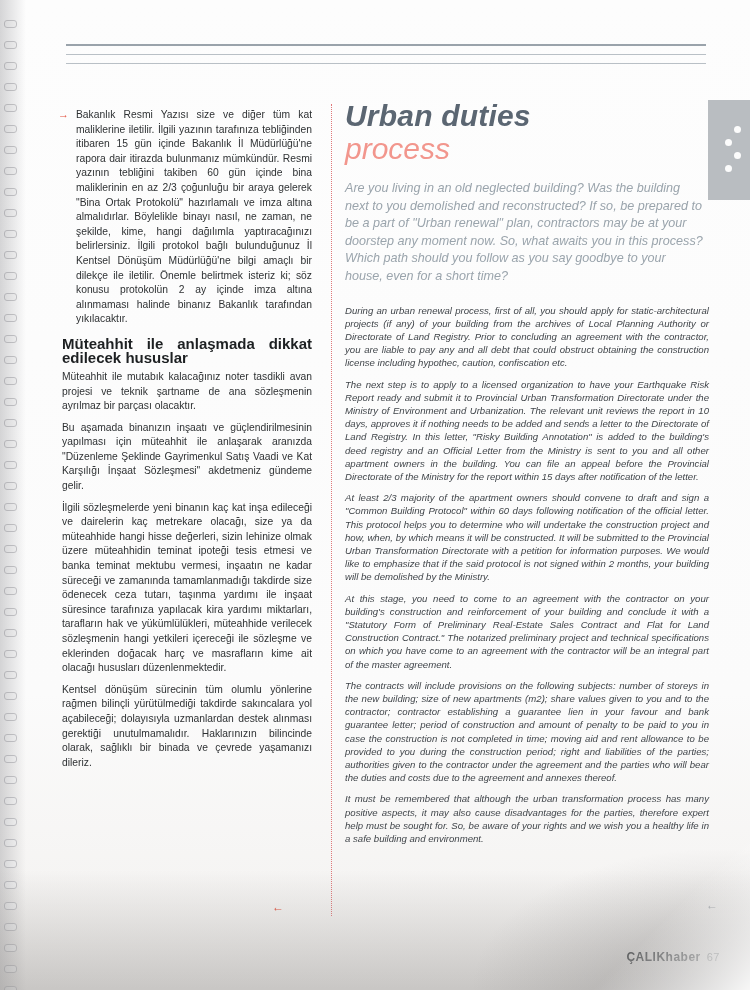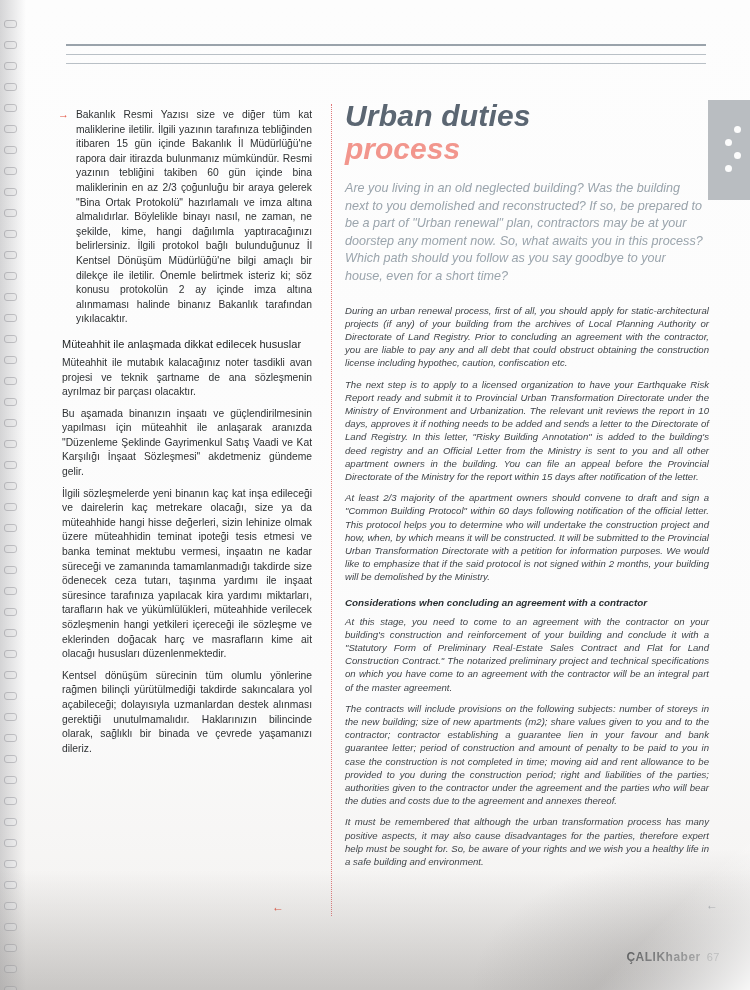--- a/index.html
+++ b/index.html
@@ -49,41 +49,41 @@
     position:absolute;left:62px;top:108px;width:250px;
     font-size:10.3px;line-height:14.6px;color:#2e3133;
     text-align:justify;
   }
   .col-left p{margin:0 0 7px 0;}
   .col-left .lead{padding-left:14px;position:relative;}
   .arrow-red{
     position:absolute;left:-4px;top:1px;color:#e2503c;font-size:11px;line-height:11px;
   }
   .subhead{
-    font-weight:normal;color:#1d2022;font-size:11px;line-height:14px;
+    font-weight:bold;color:#1d2022;font-size:15px;line-height:14px;
     margin:10px 0 5px 0;
   }
   .divider-v{
     position:absolute;left:331px;top:104px;height:812px;width:0;
     border-left:1px dotted #e0787a;
   }
   .arrow-left-bottom{
     position:absolute;color:#e2503c;font-size:12px;
   }
 
   .col-right{
     position:absolute;left:345px;top:100px;width:364px;
   }
   .title{
     font-style:italic;font-weight:bold;
     font-size:30px;line-height:32px;color:#5b6672;
     letter-spacing:.2px;margin:0;
   }
   .title-2{
-    font-style:italic;font-weight:bold;
+    font-style:italic;font-weight:normal;
     font-size:30px;line-height:34px;color:#f2968d;
     margin:0 0 14px 0;
   }
   .deck{
     font-style:italic;color:#9aa4ac;font-size:12.6px;line-height:17.6px;
     margin:0 4px 18px 0;
   }
   .body-it{
     font-style:italic;color:#40454a;font-size:9.6px;line-height:13.2px;
     text-align:justify;
@@ -211,21 +211,20 @@
     <h1 class="title">Urban duties</h1>
     <h1 class="title-2">process</h1>
     <p class="deck">Are you living in an old neglected building? Was the building next to you demolished and reconstructed? If so, be prepared to be a part of "Urban renewal" plan, contractors may be at your doorstep any moment now. So, what awaits you in this process? Which path should you follow as you say goodbye to your house, even for a short time?</p>
 
     <div class="body-it">
       <p>During an urban renewal process, first of all, you should apply for static-architectural projects (if any) of your building from the archives of Local Planning Authority or Directorate of Land Registry. Prior to concluding an agreement with the contractor, you are liable to pay any and all debt that could obstruct obtaining the construction license including hypothec, caution, confiscation etc.</p>
       <p>The next step is to apply to a licensed organization to have your Earthquake Risk Report ready and submit it to Provincial Urban Transformation Directorate under the Ministry of Environment and Urbanization. The relevant unit reviews the report in 10 days, approves it if nothing needs to be added and sends a letter to the Directorate of Land Registry. In this letter, "Risky Building Annotation" is added to the building's deed registry and an Official Letter from the Ministry is sent to you and all other apartment owners in the building. You can file an appeal before the Provincial Directorate of the Ministry for the report within 15 days after notification of the letter.</p>
       <p>At least 2/3 majority of the apartment owners should convene to draft and sign a "Common Building Protocol" within 60 days following notification of the official letter. This protocol helps you to determine who will undertake the construction project and how, when, by which means it will be constructed.  It will be submitted to the Provincial Urban Transformation Directorate with a petition for information purposes. We would like to emphasize that if the said protocol is not signed within 2 months, your building will be demolished by the Ministry.</p>
     </div>
 
-    <div class="sub-it">Considerations when concluding an agreement with a contractor</div>
 
     <div class="body-it">
       <p>At this stage, you need to come to an agreement with the contractor on your building's construction and reinforcement of your building and conclude it with a "Statutory Form of Preliminary Real-Estate Sales Contract and Flat for Land Construction Contract." The notarized preliminary project and technical specifications on which you have come to an agreement with the contractor will be an integral part of the master agreement.</p>
       <p>The contracts will include provisions on the following subjects: number of storeys in the new building; size of new apartments (m2); share values given to you and to the contractor; contractor establishing a guarantee lien in your favour and bank guarantee letter; period of construction and amount of penalty to be paid to you in case the construction is not completed in time; moving aid and rent allowance to be provided to you during the construction period; right and liabilities of the parties; authorities given to the contractor under the agreement and the parties who will bear the duties and costs due to the agreement and annexes thereof.</p>
       <p>It must be remembered that although the urban transformation process has many positive aspects, it may also cause disadvantages for the parties, therefore expert help must be sought for. So, be aware of your rights and we wish you a healthy life in a safe building and environment.</p>
     </div>
   </div>
 
   <div class="footer">
     <span class="brand">ÇALIKhaber</span><span class="num">67</span>

